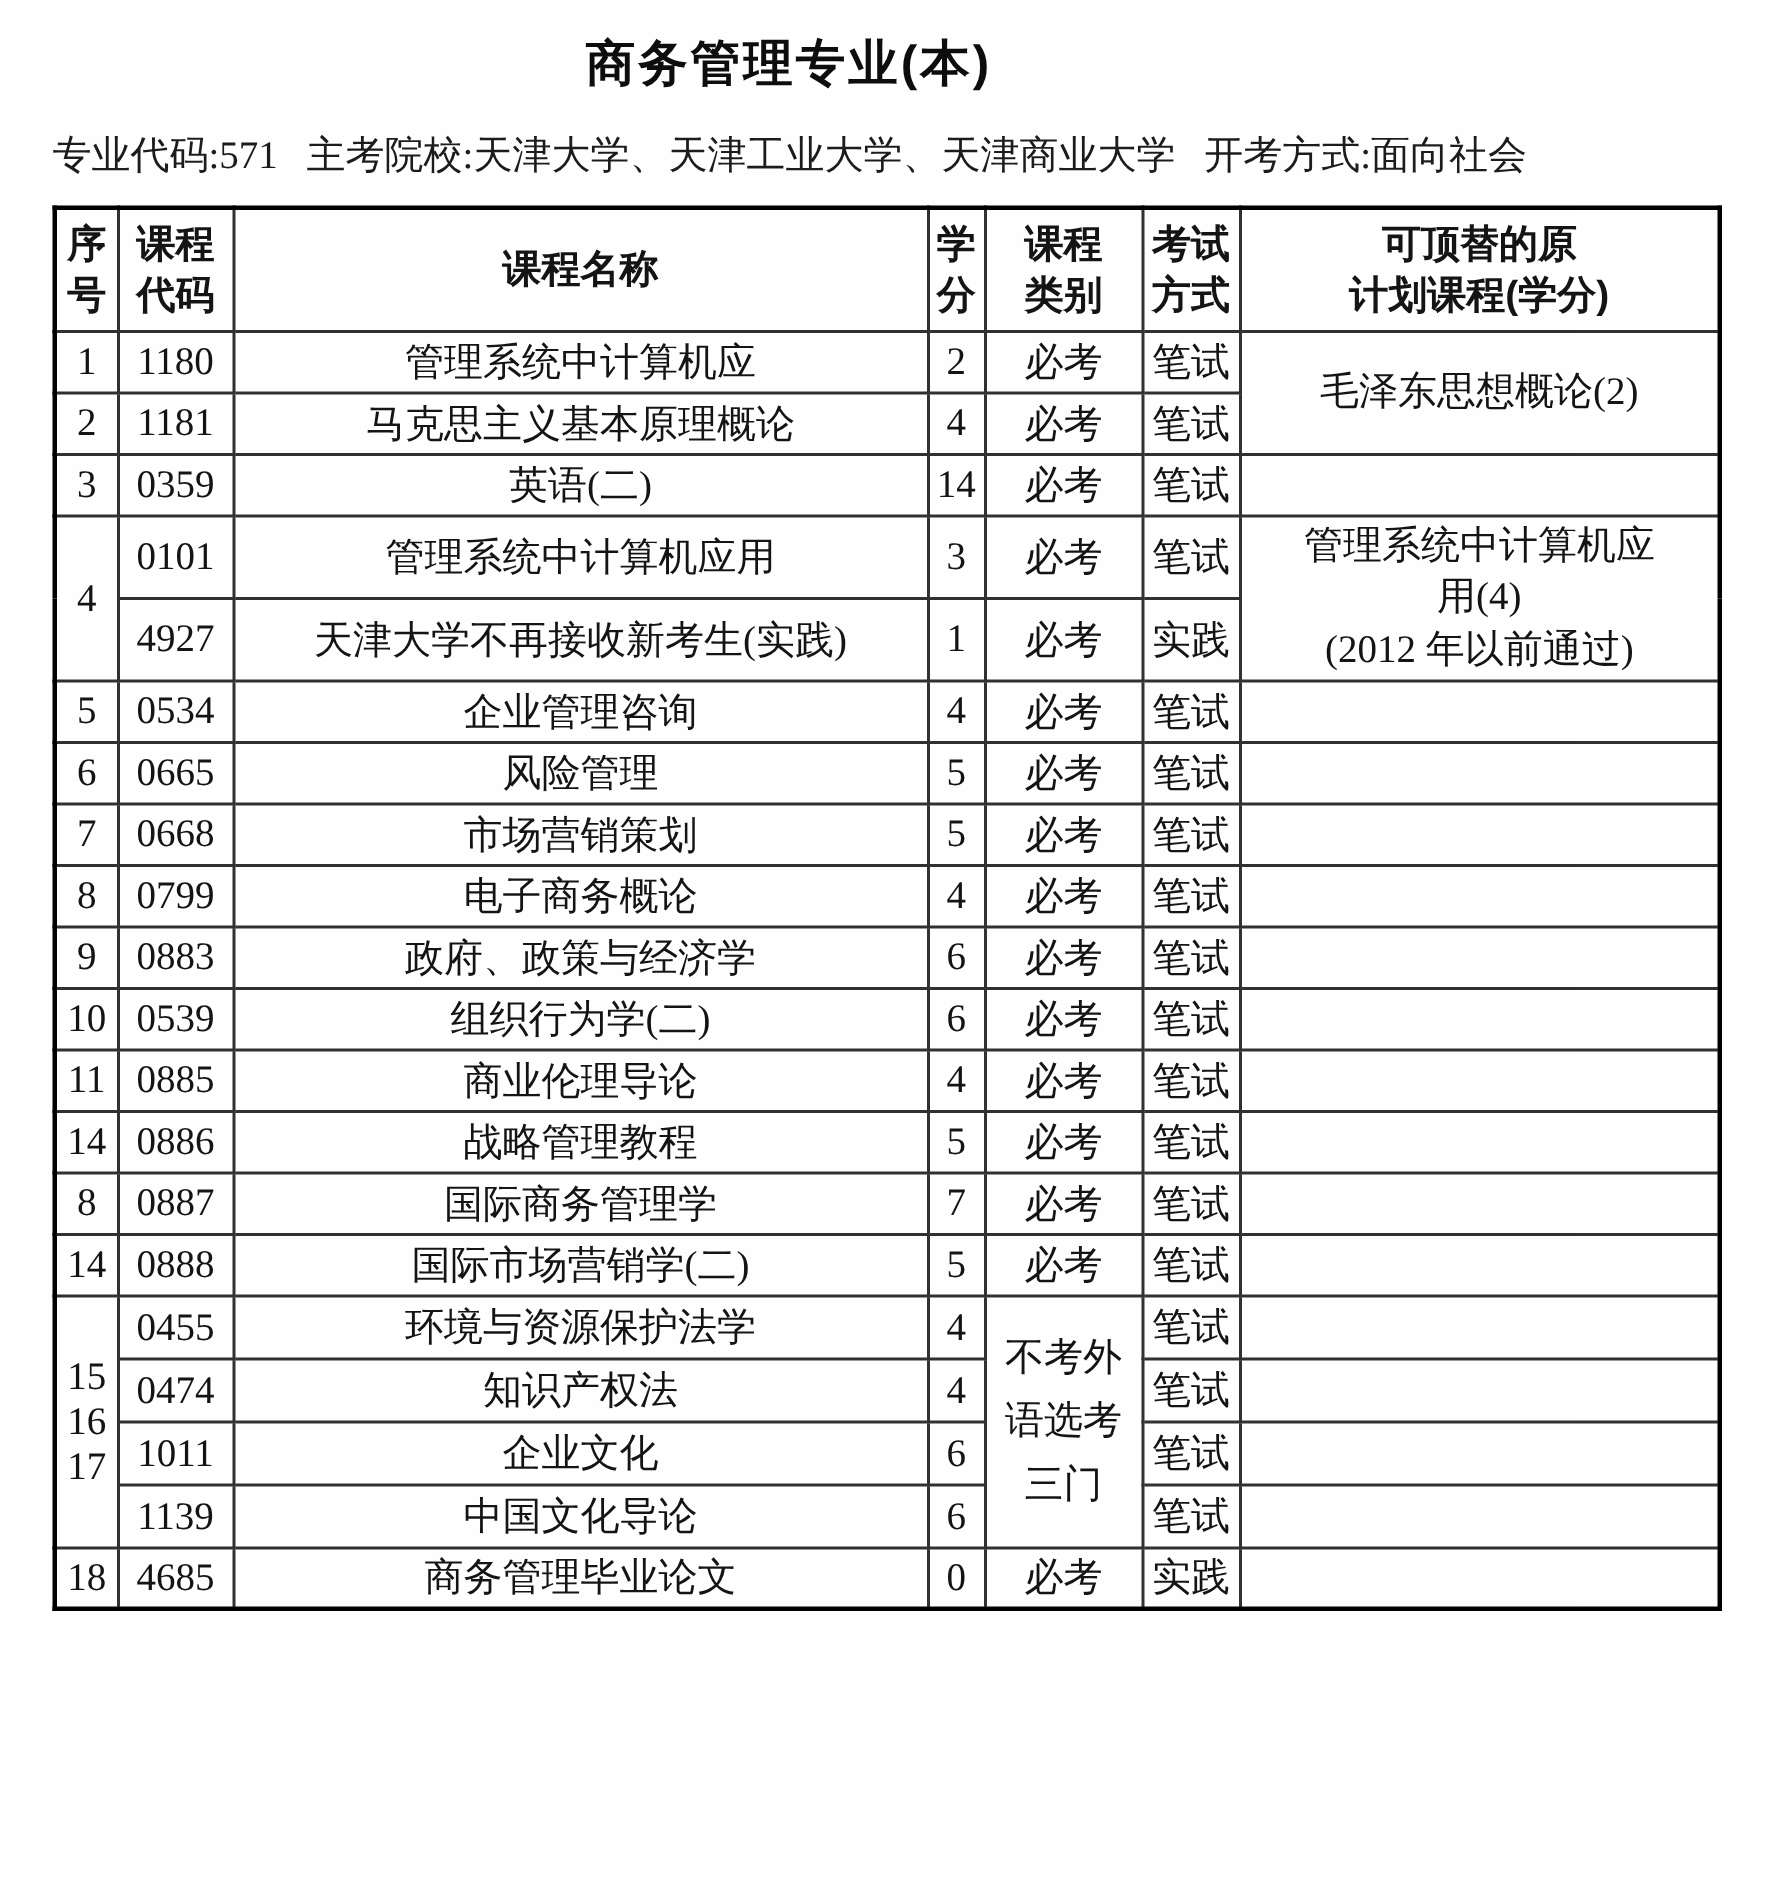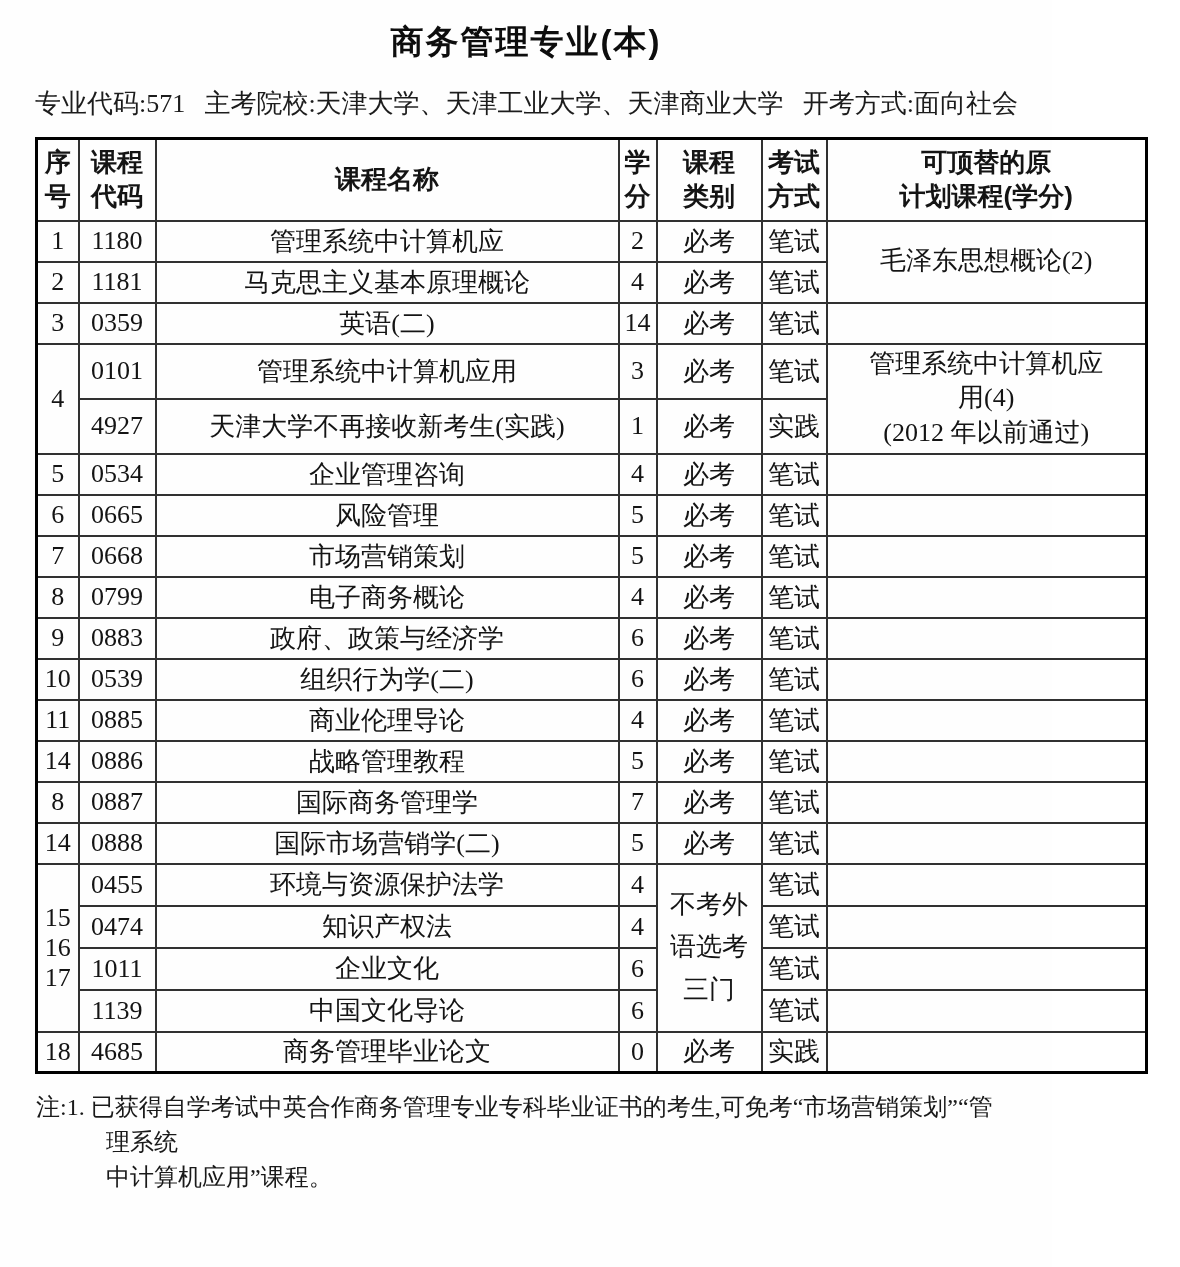--- a/index.html
+++ b/index.html
@@ -286,17 +286,15 @@
         <td>商务管理毕业论文</td>
         <td>0</td>
         <td>必考</td>
         <td>实践</td>
         <td></td>
       </tr>
     </tbody>
   </table>
 
   <div class="notes">
-    <p class="note-1">注:1. 已获得自学考试中英合作商务管理专业专科毕业证书的考生,可免考“市场营销策划”“管理系统
-中计算机应用”课程。</p>
   </div>
 
 </div>
 
 </body></html>

